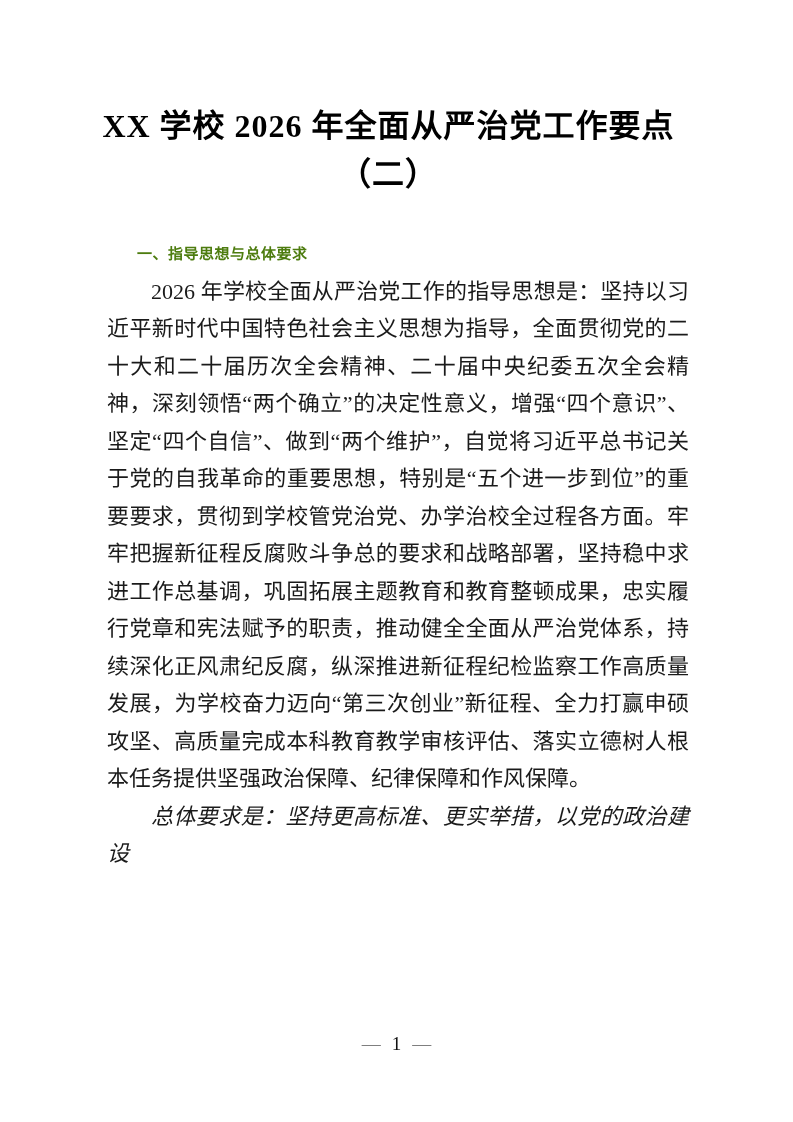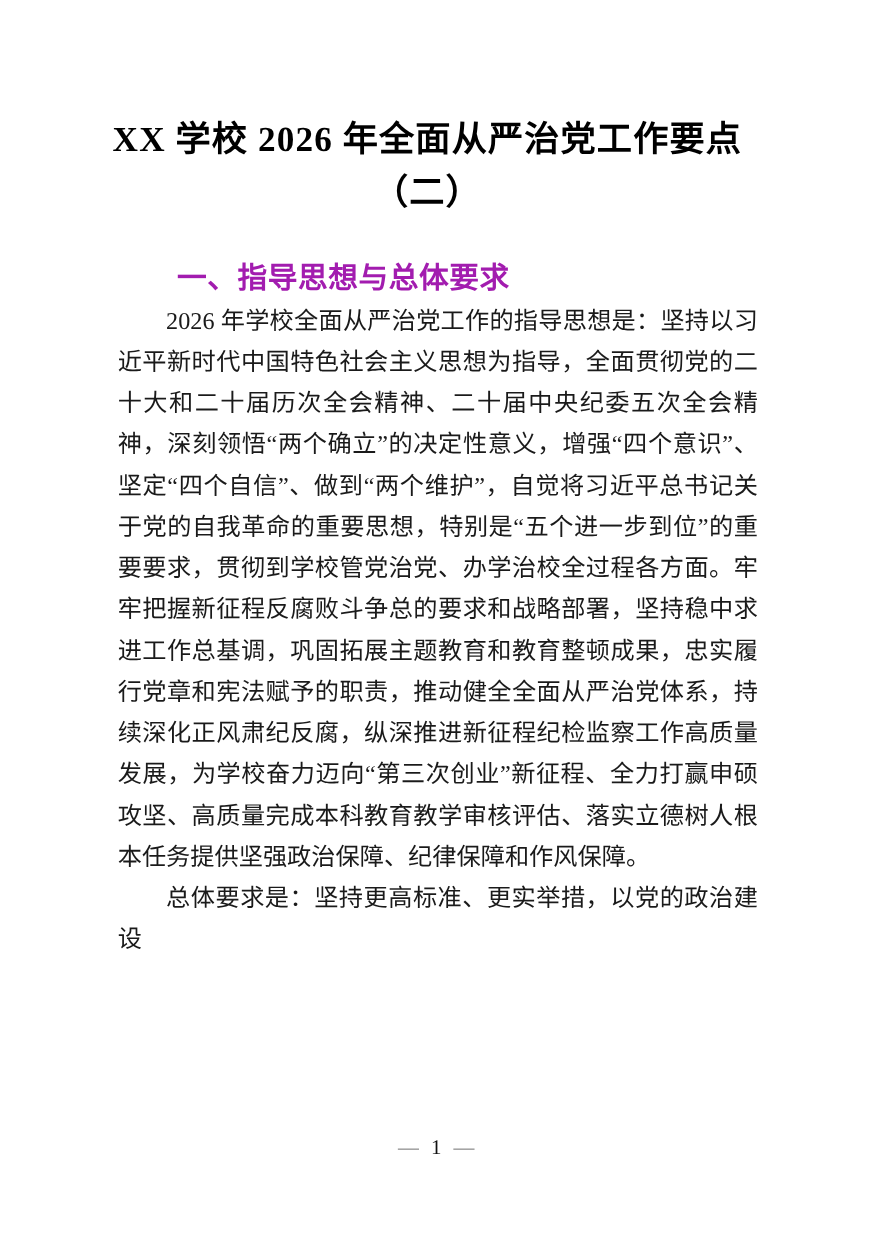--- a/index.html
+++ b/index.html
@@ -43,29 +43,30 @@
     line-height: 37.5px;
     color: #1a1a1a;
     text-align: justify;
   }
   .doc-body p {
     margin: 0;
     text-indent: 2em;
   }
   .doc-body p.runover {
     text-align-last: justify;
+    font-style: italic;
   }
   .section-heading {
     margin: 0;
     text-indent: 2em;
     font-family: "Liberation Sans", "DejaVu Sans", sans-serif;
     font-weight: 700;
-    font-size: 27px;
+    font-size: 15px;
     line-height: 37.5px;
-    color: #a21caf;
+    color: #4d7c0f;
     letter-spacing: 0.5px;
   }
   .page-footer {
     position: absolute;
     top: 1033px;
     left: 0;
     right: 0;
     text-align: center;
     font-family: "Liberation Serif", "DejaVu Serif", serif;
     font-size: 19px;

